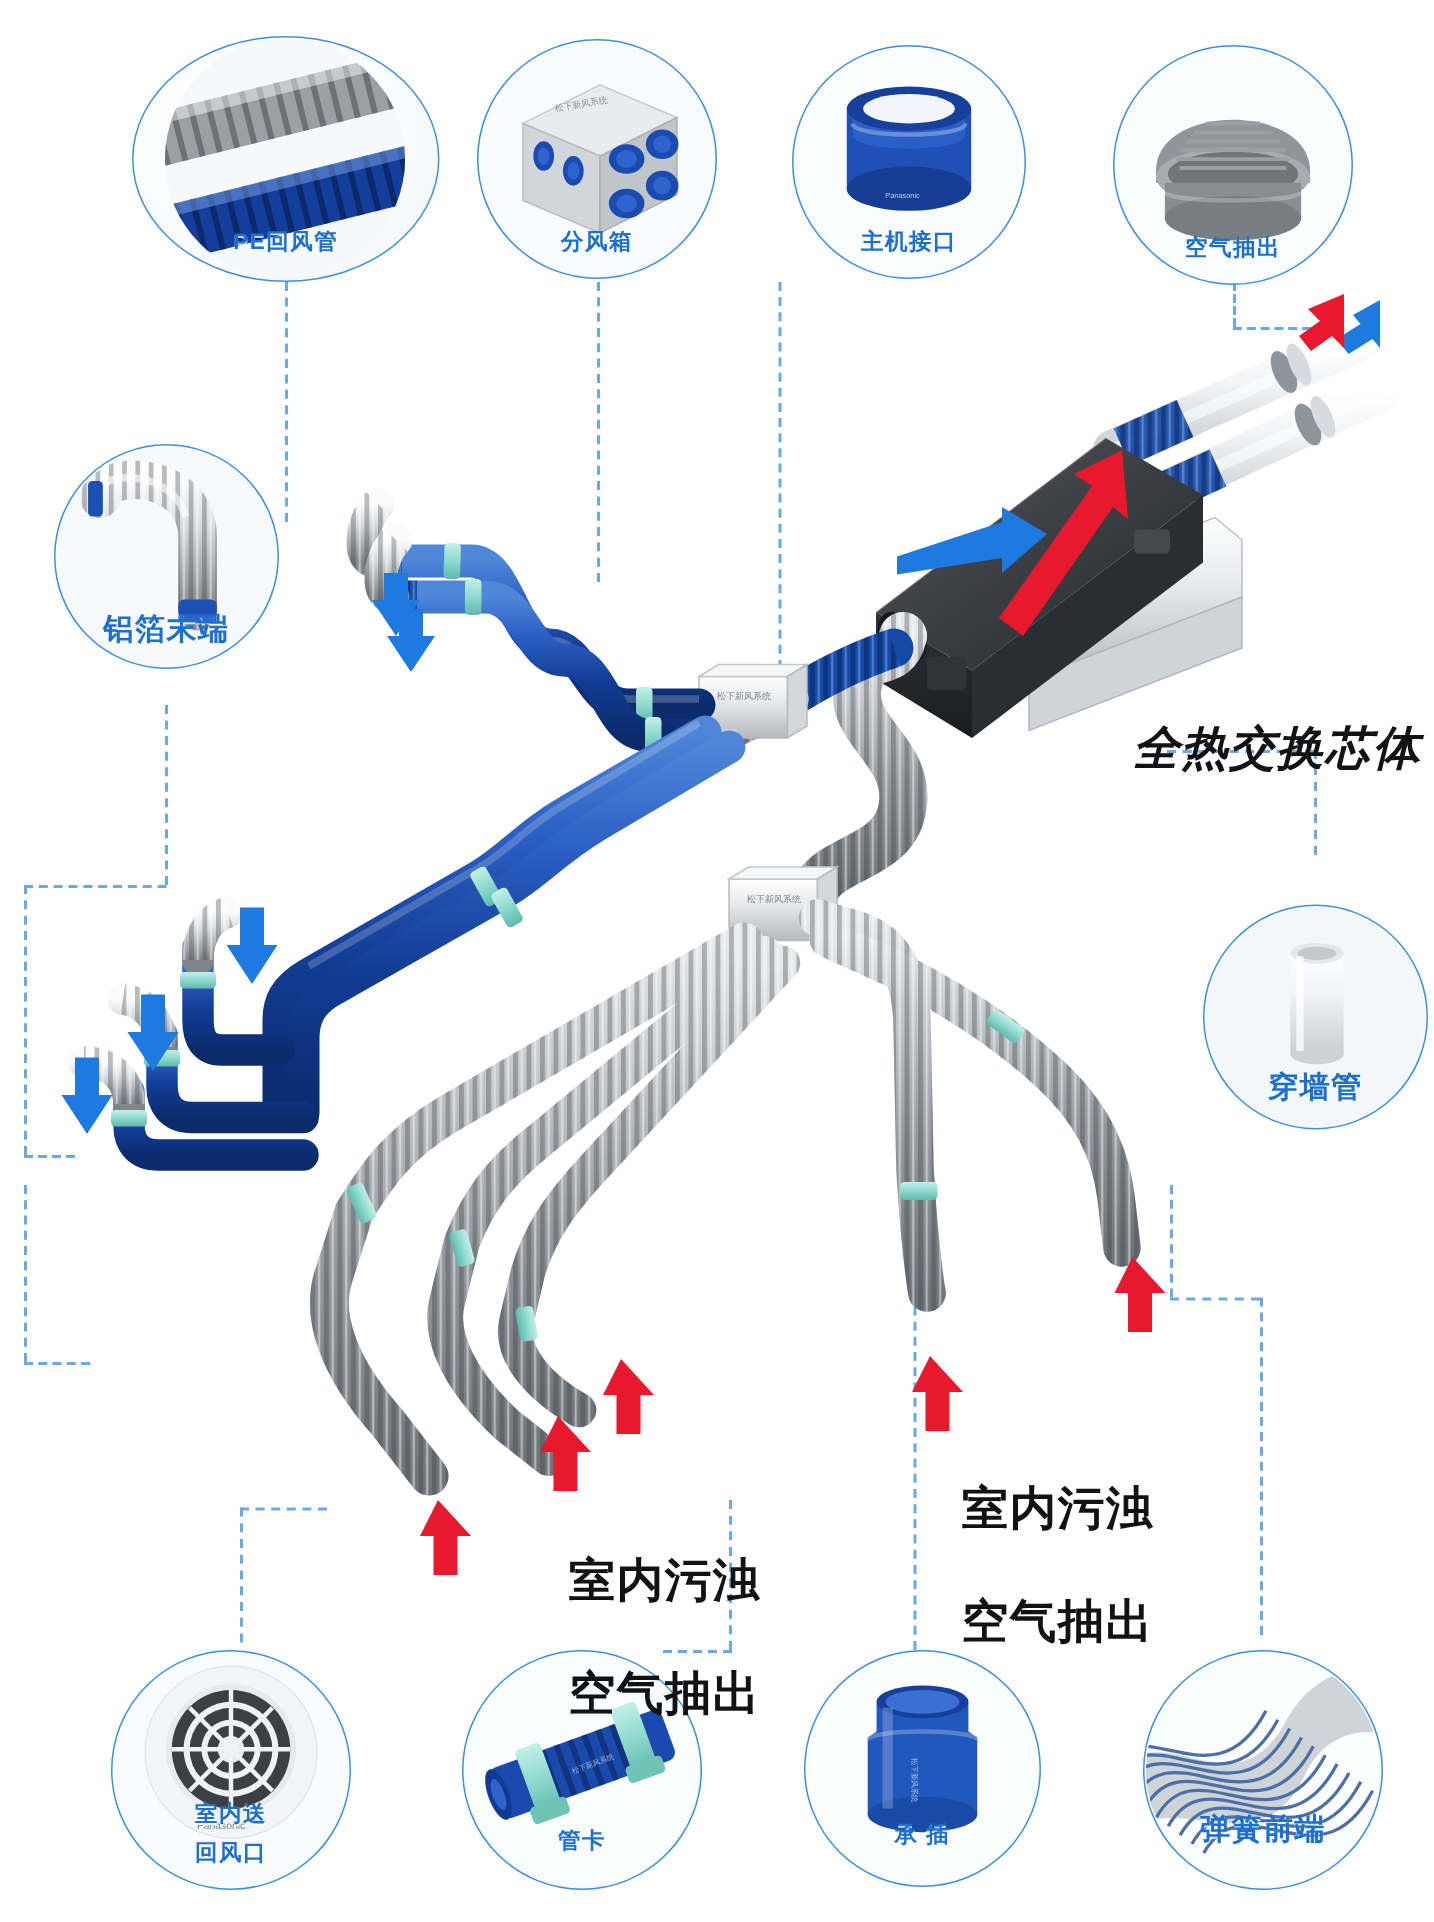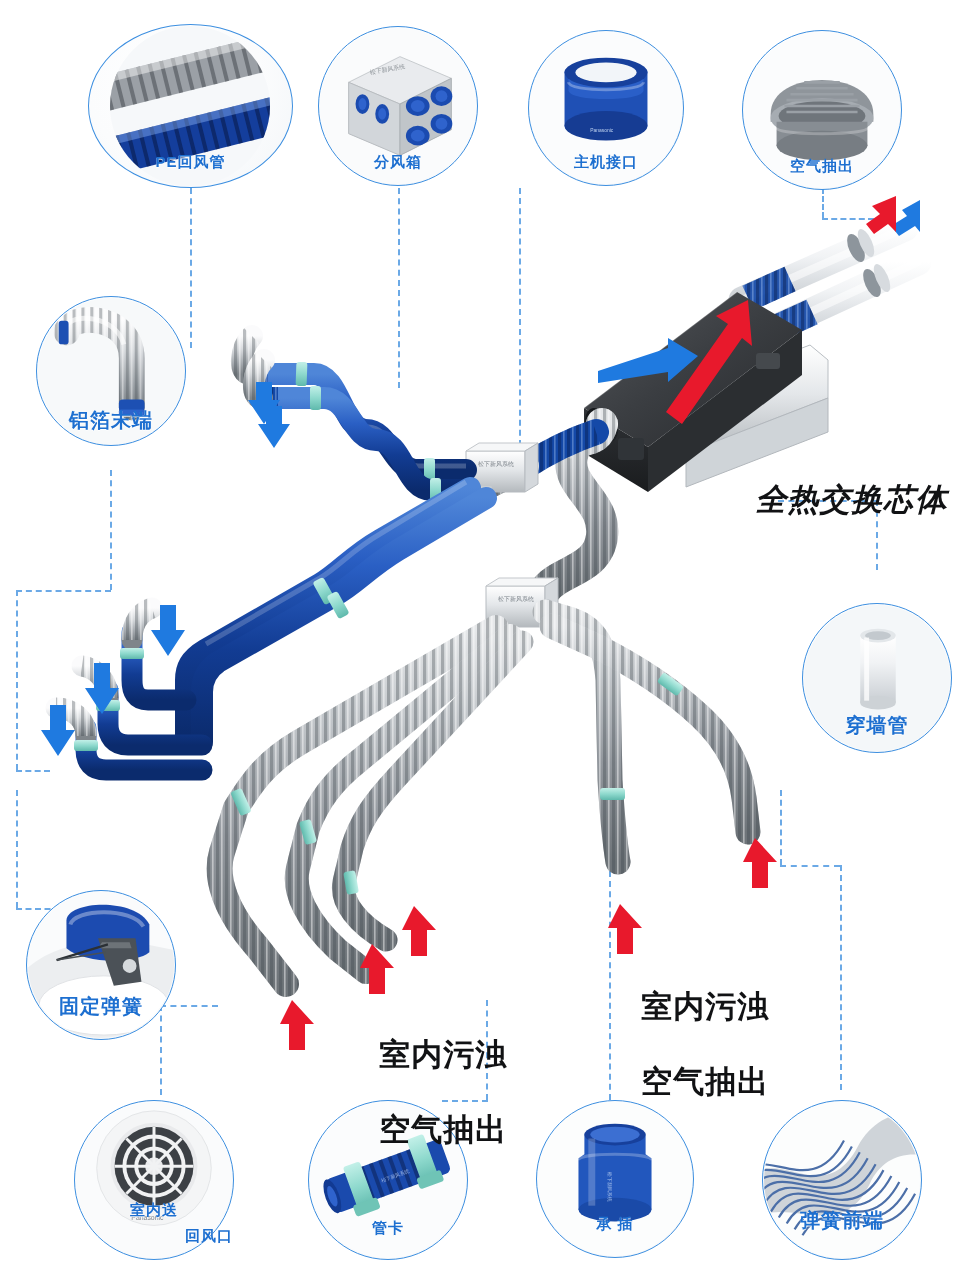--- a/index.html
+++ b/index.html
@@ -493,40 +493,20 @@
         <path d="M58,32 L94,32 L94,100 L58,100 Z" fill="url(#gWhitePipe)"></path>
         <ellipse cx="76" cy="32" rx="18" ry="7" fill="#e3e7ea"></ellipse>
         <ellipse cx="76" cy="32" rx="13" ry="4.5" fill="#c3c9ce"></ellipse>
         <ellipse cx="76" cy="100" rx="18" ry="7" fill="#cdd2d6"></ellipse>
         <rect x="62" y="34" width="5" height="64" fill="rgba(255,255,255,.75)"></rect>
       </g>
     </svg>
     <div class="cap s20" style="bottom:16px;">穿墙管</div>
   </div>
 
-  <div class="callout" style="left:26px;top:890px;width:150px;height:150px;">
-    <svg class="art" viewBox="0 0 150 150">
-      <clipPath id="cl7">
-          <circle cx="75" cy="75" r="74"></circle>
-        </clipPath>
-      <g clip-path="url(#cl7)">
-        <rect x="0" y="0" width="150" height="150" fill="#fafbfc"></rect>
-        <path d="M-10,90 C10,60 60,46 110,52 L150,60 L150,150 L-10,150 Z" fill="#eceef0"></path>
-        <ellipse cx="78" cy="116" rx="66" ry="30" fill="#ffffff" stroke="#dfe2e5"></ellipse>
-        <path d="M40,30 C40,10 110,6 124,34 L124,62 C110,74 58,74 40,58 Z" fill="#1c4bb0"></path>
-        <path d="M44,34 C48,18 106,16 118,36" stroke="rgba(255,255,255,.35)" stroke-width="4" fill="none"></path>
-        <path d="M72,48 L110,48 L116,92 L88,96 Z" fill="#4b5157"></path>
-        <path d="M76,52 L72,58 L106,58 L104,52 Z" fill="#6d7378"></path>
-        <circle cx="104" cy="76" r="7" fill="#d6dadd"></circle>
-        <path d="M30,70 L82,54" stroke="#2b3035" stroke-width="2.4" fill="none"></path>
-        <path d="M30,70 L80,62" stroke="#4a5055" stroke-width="1.6" fill="none"></path>
-      </g>
-    </svg>
-    <div class="cap s20" style="bottom:22px;">固定弹簧</div>
-  </div>
 
   <div class="callout" style="left:74px;top:1100px;width:160px;height:160px;">
     <svg class="art" viewBox="0 0 160 160">
       <clipPath id="cl8">
           <circle cx="80" cy="80" r="79"></circle>
         </clipPath>
       <g clip-path="url(#cl8)">
         <rect x="0" y="0" width="160" height="160" fill="#fafbfc"></rect>
         <circle cx="80" cy="68" r="58" fill="#f4f5f6" stroke="#e3e5e7"></circle>
         <circle cx="80" cy="66" r="44" fill="#e9eaec"></circle>
@@ -539,21 +519,21 @@
         <g stroke="#f1f2f3" stroke-width="3">
           <path d="M80,26 L80,106"></path>
             <path d="M40,66 L120,66"></path>
           <path d="M52,38 L108,94"></path>
             <path d="M108,38 L52,94"></path>
         </g>
         <text x="57" y="120" font-size="7" fill="#7c8288" font-family="Liberation Sans, sans-serif">Panasonic</text>
       </g>
     </svg>
     <div class="cap s22" style="bottom:40px;">室内送</div>
-    <div class="cap s22" style="bottom:14px;text-align:right;">回风口</div>
+    <div class="cap s22" style="bottom:14px;">回风口</div>
   </div>
 
   <div class="callout" style="left:308px;top:1100px;width:160px;height:160px;">
     <svg class="art" viewBox="0 0 160 160">
       <clipPath id="cl9">
           <circle cx="80" cy="80" r="79"></circle>
         </clipPath>
       <g clip-path="url(#cl9)">
         <rect x="0" y="0" width="160" height="160" fill="#fbfcfd"></rect>
         <g transform="rotate(-20 80 76)">

